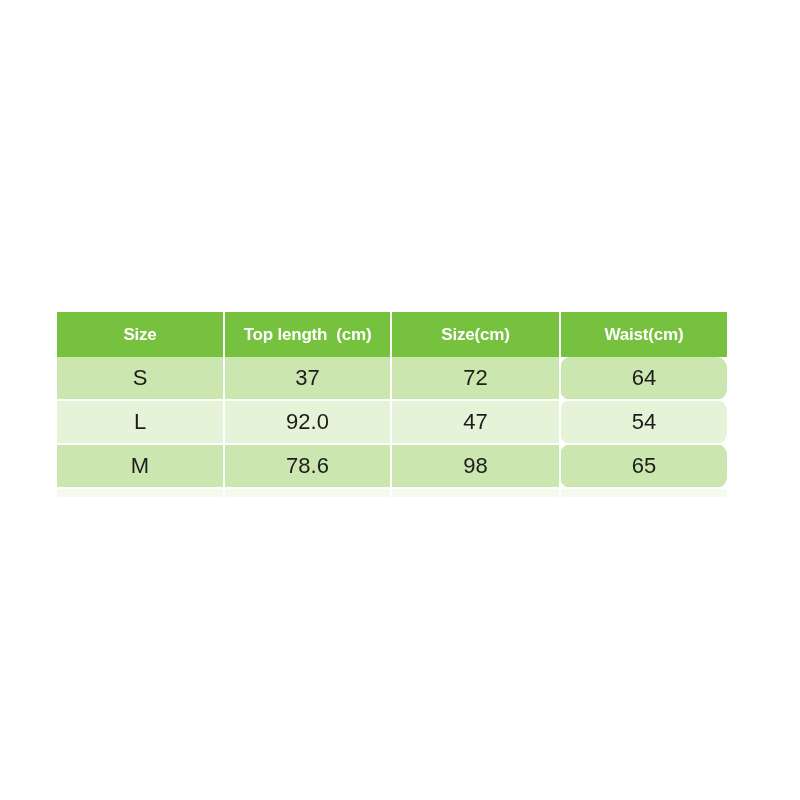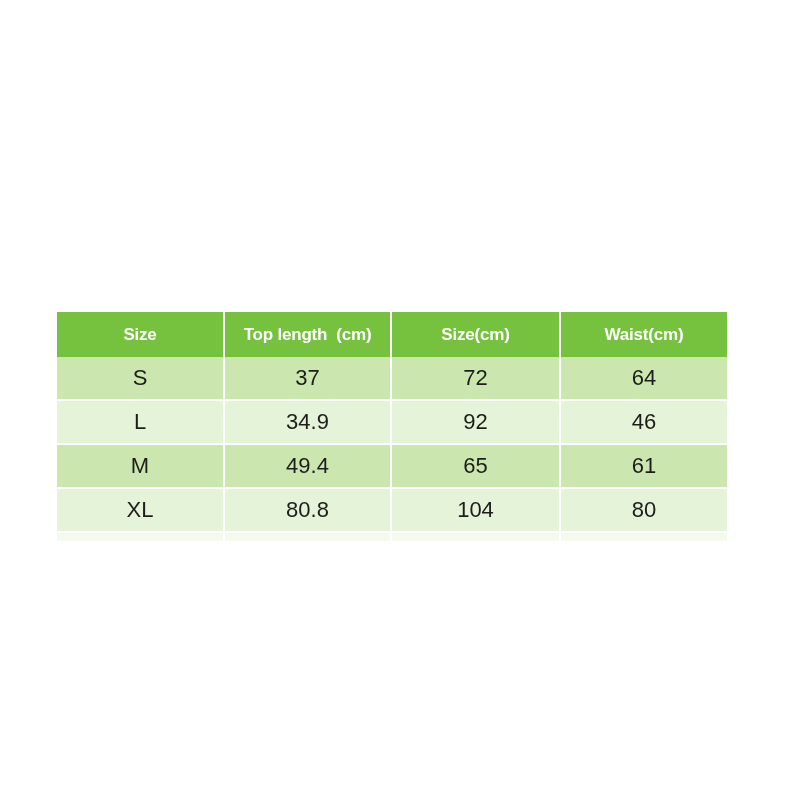--- a/index.html
+++ b/index.html
@@ -57,21 +57,21 @@
     text-align: center;
     vertical-align: middle;
     font-size: 22px;
     font-weight: 400;
     color: #1d1d1b;
     border-right: 2px solid #ffffff;
     border-bottom: 2px solid #ffffff;
     padding: 0;
     line-height: 42px;
   }
-  #size-chart tbody td:last-child { border-right: none; }
+  #size-chart tbody td:last-child { border-right: none; border-radius: 11px; }
 
   #size-chart tbody tr.row-odd  td { background: #cbe6ae; }
   #size-chart tbody tr.row-even td { background: #e5f3d9; }
 
   
   #size-chart tbody tr.row-ghost td {
     height: 8px;
     line-height: 8px;
     background: #f4fbee;
     border-bottom: none;
@@ -102,35 +102,29 @@
 
     <tbody>
       <tr class="row-odd">
         <td>S</td>
         <td>37</td>
         <td>72</td>
         <td>64</td>
       </tr>
       <tr class="row-even">
         <td>L</td>
-        <td>34.9</td>
-        <td>92</td>
-        <td>46</td>
+        <td>92.0</td>
+        <td>47</td>
+        <td>54</td>
       </tr>
       <tr class="row-odd">
         <td>M</td>
-        <td>49.4</td>
+        <td>78.6</td>
+        <td>98</td>
         <td>65</td>
-        <td>61</td>
-      </tr>
-      <tr class="row-even">
-        <td>XL</td>
-        <td>80.8</td>
-        <td>104</td>
-        <td>80</td>
       </tr>
       <tr class="row-ghost">
         <td></td>
         <td></td>
         <td></td>
         <td></td>
       </tr>
     </tbody>
   </table>
 

